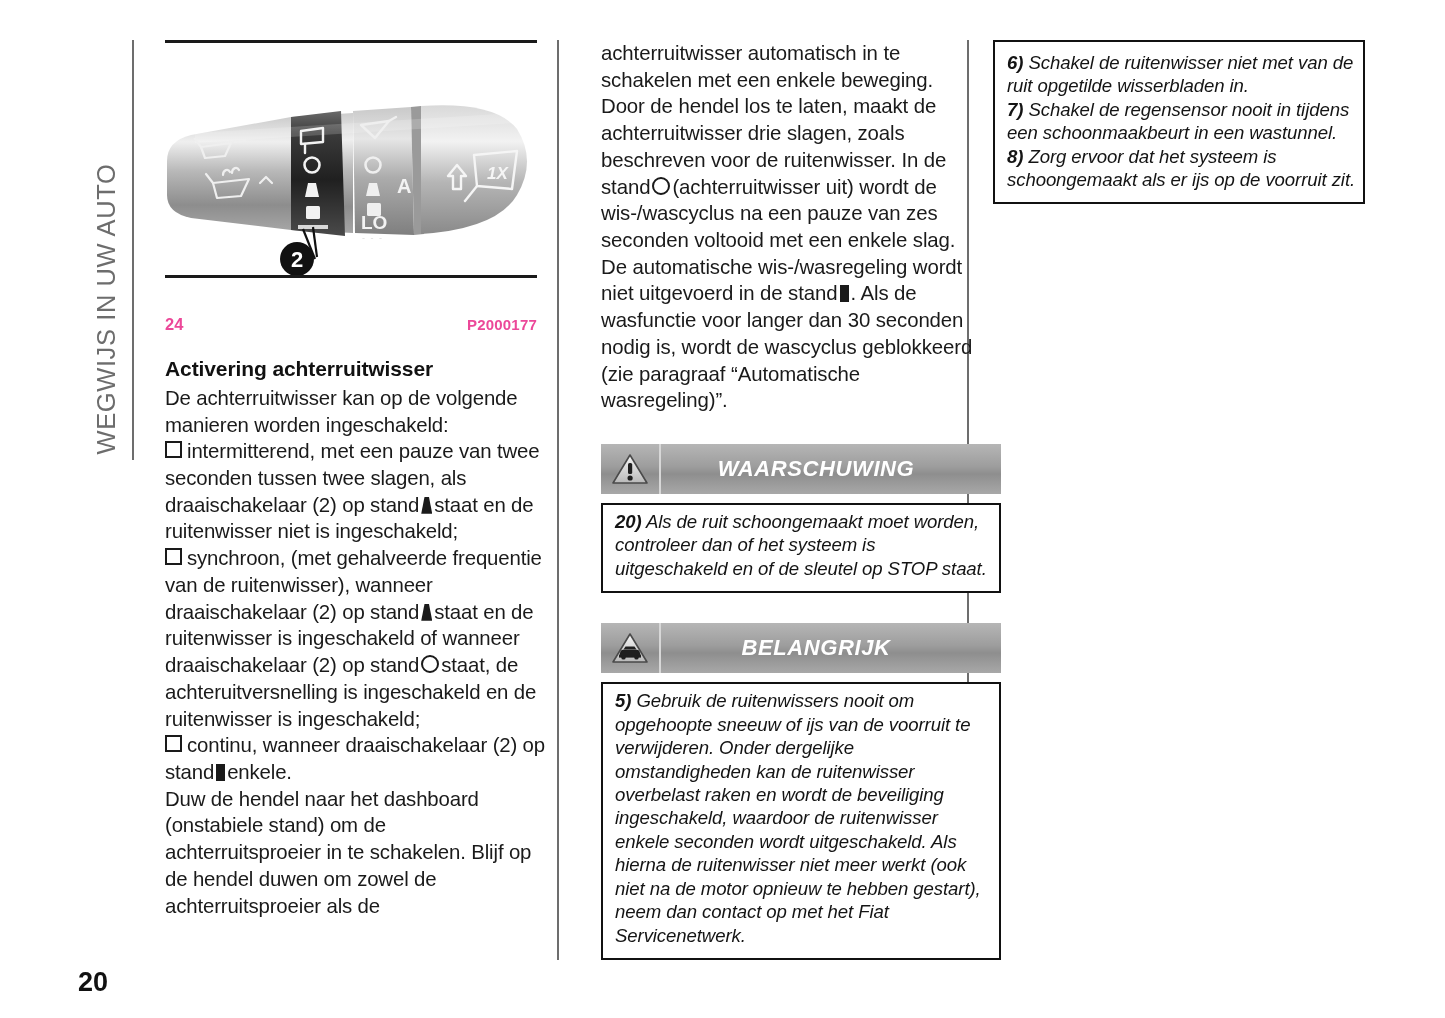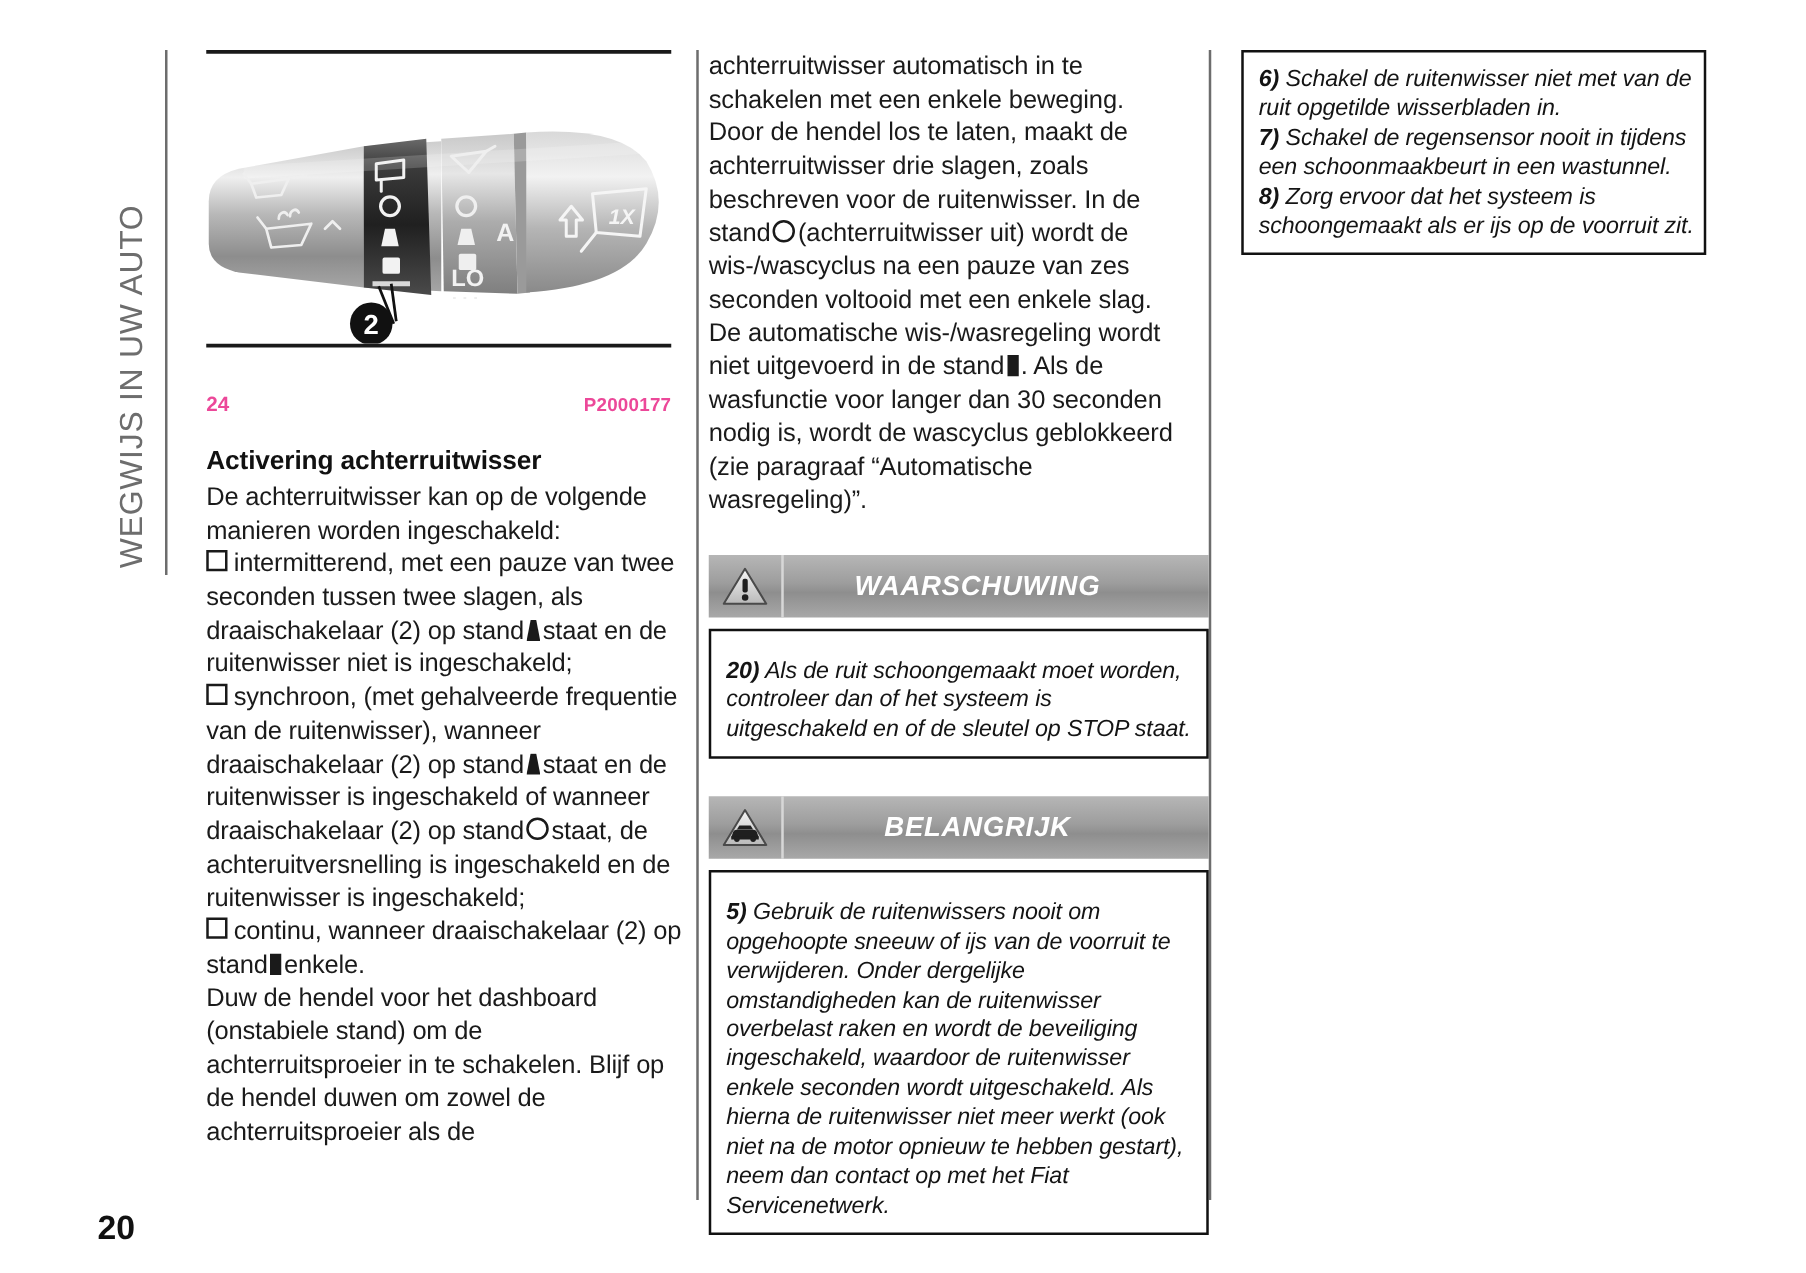--- a/index.html
+++ b/index.html
@@ -65,21 +65,21 @@
   .col-rule.r1 { left: 557px; }
   .col-rule.r2 { left: 967px; }
 
   
   .col {
     position: absolute;
     top: 40px;
     width: 380px;
   }
   .col1 { left: 165px; }
-  .col2 { left: 567px; }
+  .col2 { left: 601px; }
   .col3 { left: 993px; }
 
   
   .figure {
     position: relative;
     width: 372px;
   }
   .figure .top-rule {
     width: 100%;
     height: 3px;
@@ -185,21 +185,21 @@
     justify-content: center;
     font-size: 22px;
     font-weight: 700;
     font-style: italic;
     color: #ffffff;
     letter-spacing: 0.6px;
     padding-right: 30px;
   }
   .callout-body {
     border: 2.5px solid #111;
-    padding: 19px 10px 11px 12px;
+    padding: 5px 10px 11px 12px;
     margin-top: 9px;
     background: #fff;
   }
   .callout-body .line,
   .notebox .line {
     font-size: 18.6px;
     font-style: italic;
     line-height: 1.26;
     color: #141414;
     letter-spacing: -0.1px;
@@ -355,21 +355,21 @@
     </p>
 
     <p class="p">
       <span class="sym sym-bullet"></span><span>synchroon, (met gehalveerde frequentie van de ruitenwisser), wanneer draaischakelaar (2) op stand</span><span class="sym sym-taper"></span><span>staat en de ruitenwisser is ingeschakeld of wanneer draaischakelaar (2) op stand</span><span class="sym sym-circle"></span><span>staat, de achteruitversnelling is ingeschakeld en de ruitenwisser is ingeschakeld;</span>
     </p>
 
     <p class="p">
       <span class="sym sym-bullet"></span><span>continu, wanneer draaischakelaar (2) op stand</span><span class="sym sym-rect"></span><span>enkele.</span>
     </p>
 
-    <p class="p">Duw de hendel voor het dashboard (onstabiele stand) om de achterruitsproeier in te schakelen. Blijf op de hendel duwen om zowel de achterruitsproeier als de</p>
+    <p class="p">Duw de hendel naar het dashboard (onstabiele stand) om de achterruitsproeier in te schakelen. Blijf op de hendel duwen om zowel de achterruitsproeier als de</p>
   </div>
 
   <div class="col col2">
 
     <p class="p">
       <span>achterruitwisser automatisch in te schakelen met een enkele beweging. Door de hendel los te laten, maakt de achterruitwisser drie slagen, zoals beschreven voor de ruitenwisser. In de stand</span><span class="sym sym-circle"></span><span>(achterruitwisser uit) wordt de wis-/wascyclus na een pauze van zes seconden voltooid met een enkele slag. De automatische wis-/wasregeling wordt niet uitgevoerd in de stand</span><span class="sym sym-rect"></span><span>. Als de wasfunctie voor langer dan 30 seconden nodig is, wordt de wascyclus geblokkeerd (zie paragraaf “Automatische wasregeling)”.</span>
     </p>
 
     <div class="callout">
       <div class="callout-head">

